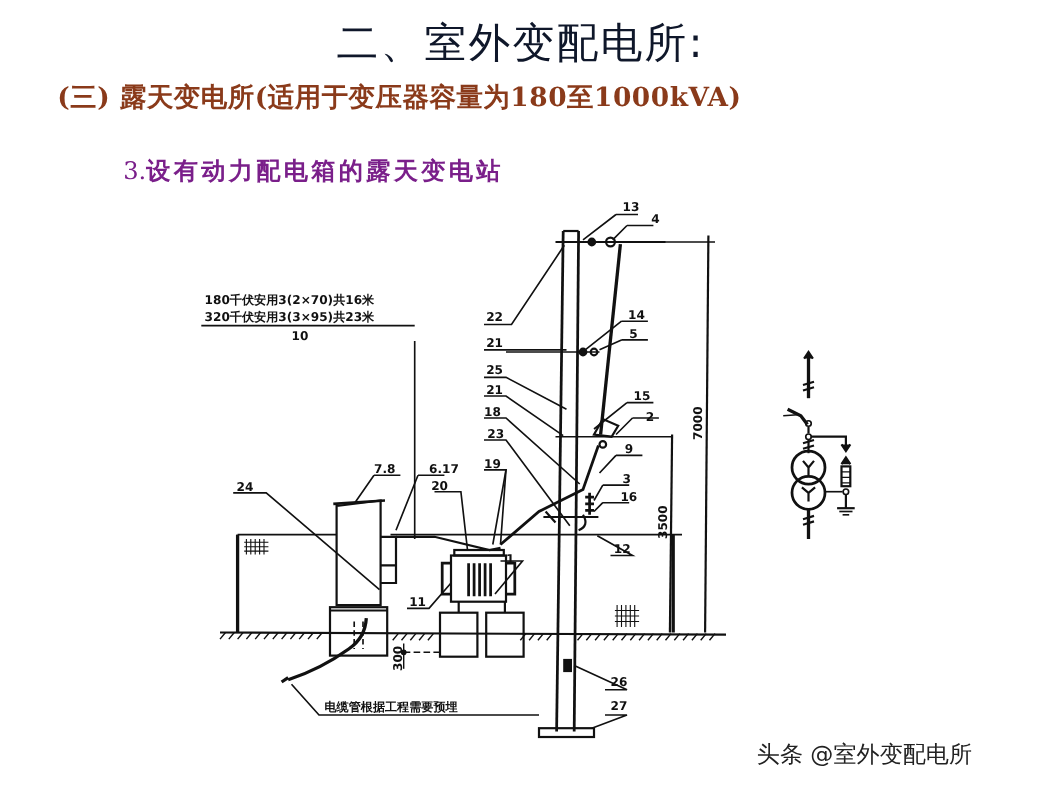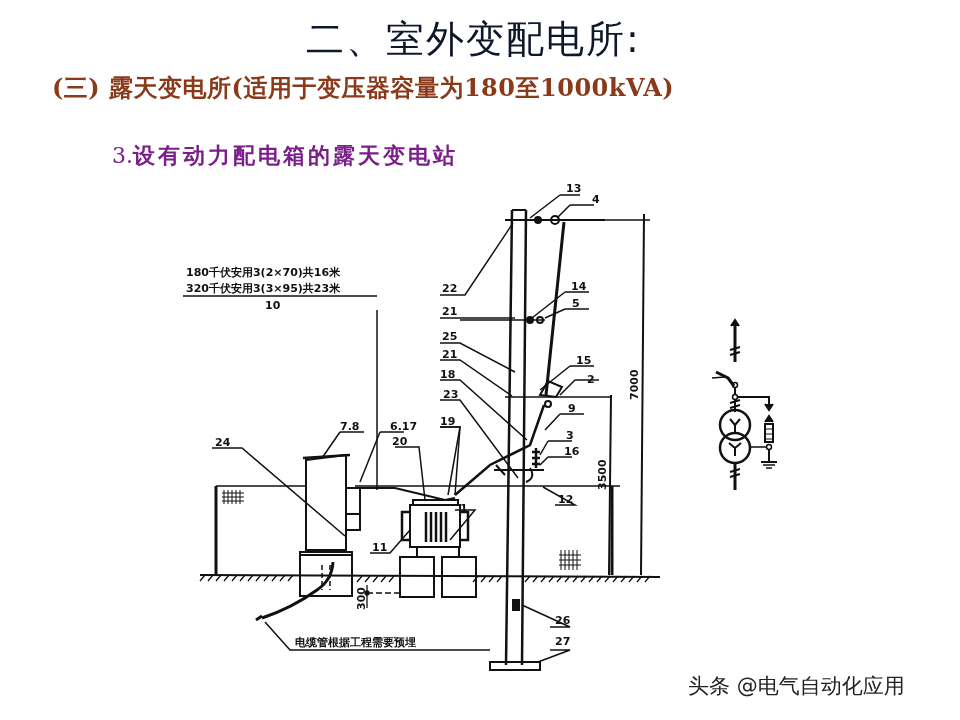--- a/index.html
+++ b/index.html
@@ -231,13 +231,13 @@
       <line x1="769" y1="450" x2="769" y2="462" stroke-width="2"></line>
     </g>
     <g>
       <line x1="761" y1="462" x2="777" y2="462" stroke-width="2"></line>
       <line x1="763" y1="465" x2="775" y2="465" stroke-width="1.5"></line>
       <line x1="766" y1="468" x2="772" y2="468" stroke-width="1.5"></line>
     </g>
   </g>
 </svg>
 
-<div class="watermark">头条 @电气自动化应用</div>
+<div class="watermark">头条 @室外变配电所</div>
 
 </body></html>

